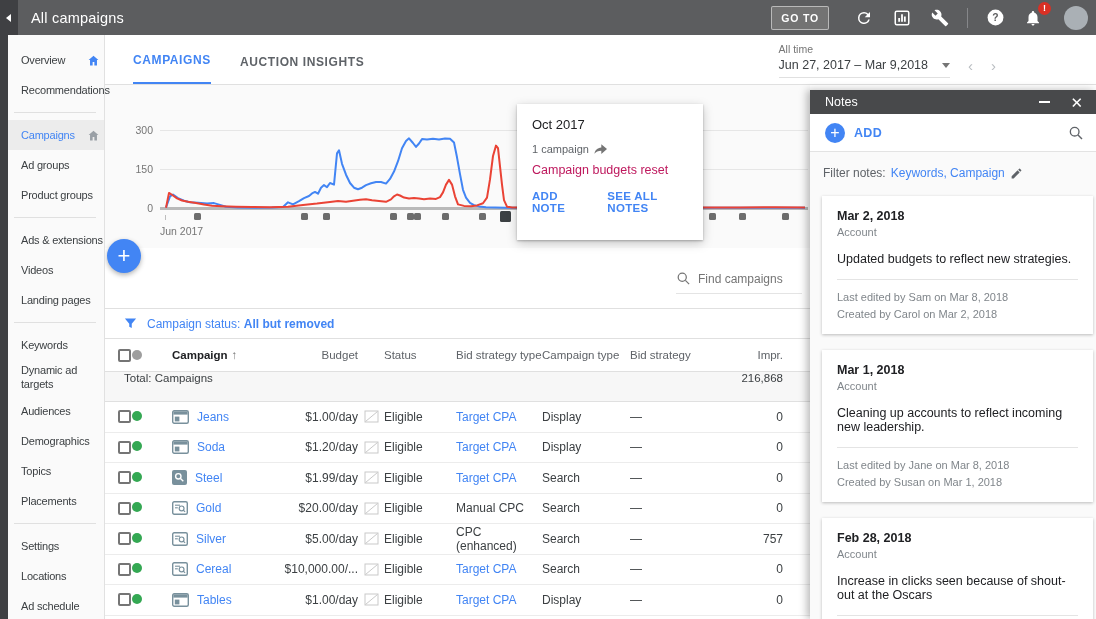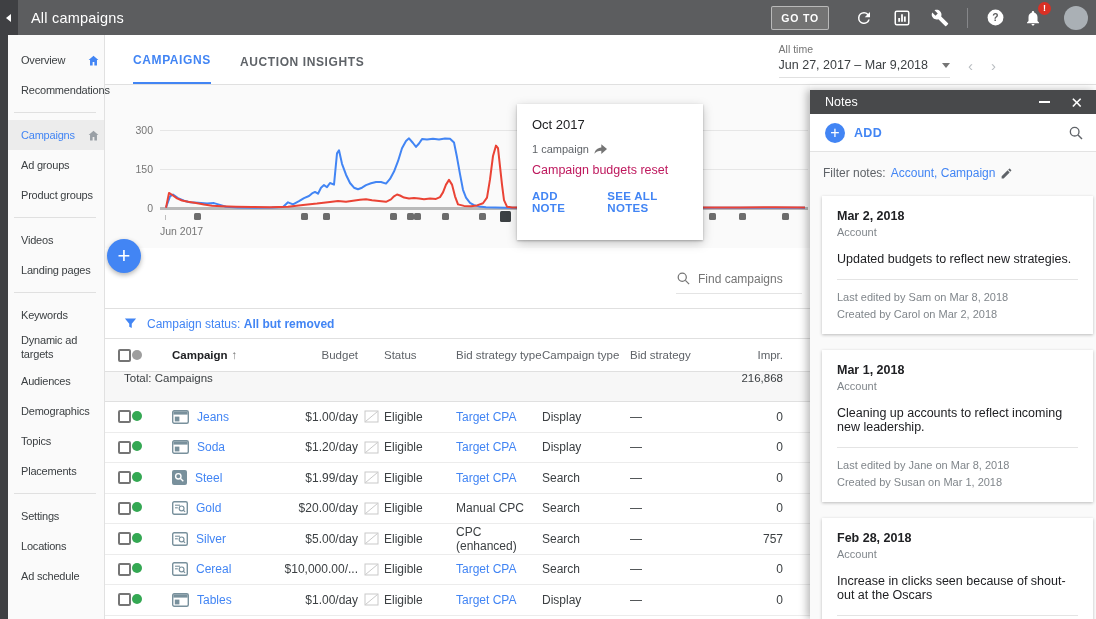--- a/index.html
+++ b/index.html
@@ -197,20 +197,23 @@
       </span>
     </div>
     <div class="side-item">
       <span>Ad groups</span>
     </div>
     <div class="side-item">
       <span>Product groups</span>
     </div>
     <div class="side-div"></div>
     <div class="side-item">
+      <span>Ads &amp; extensions</span>
+    </div>
+    <div class="side-item">
       <span>Videos</span>
     </div>
     <div class="side-item">
       <span>Landing pages</span>
     </div>
     <div class="side-div"></div>
     <div class="side-item">
       <span>Keywords</span>
     </div>
     <div class="side-item wrap">
@@ -553,21 +556,21 @@
     <span class="add-label">ADD</span>
     <span class="n-search">
       <svg width="16" height="16" viewBox="0 0 24 24">
           <circle cx="10" cy="10" r="6.5" fill="none" stroke="#5f6368" stroke-width="2"></circle>
           <line x1="15" y1="15" x2="21" y2="21" stroke="#5f6368" stroke-width="2"></line>
         </svg>
     </span>
   </div>
   <div class="n-filter">
     <span>Filter notes:</span>
-    <span class="fv">Account, Campaign</span>
+    <span class="fv">Keywords, Campaign</span>
     <svg width="13" height="13" viewBox="0 0 24 24">
         <path d="M3 17.25V21h3.75L17.8 9.94l-3.75-3.75L3 17.25zM20.7 7.04c.39-.39.39-1.02 0-1.41l-2.34-2.34a1 1 0 0 0-1.41 0l-1.83 1.83 3.75 3.75 1.83-1.83z" fill="#5f6368"></path>
       </svg>
   </div>
   <div class="n-cards" id="ncards">
       <div class="ncard">
         <div class="nc-date">Mar 2, 2018</div>
         <div class="nc-scope">Account</div>
         <div class="nc-body">Updated budgets to reflect new strategies.</div>
         <div class="nc-div"></div>

